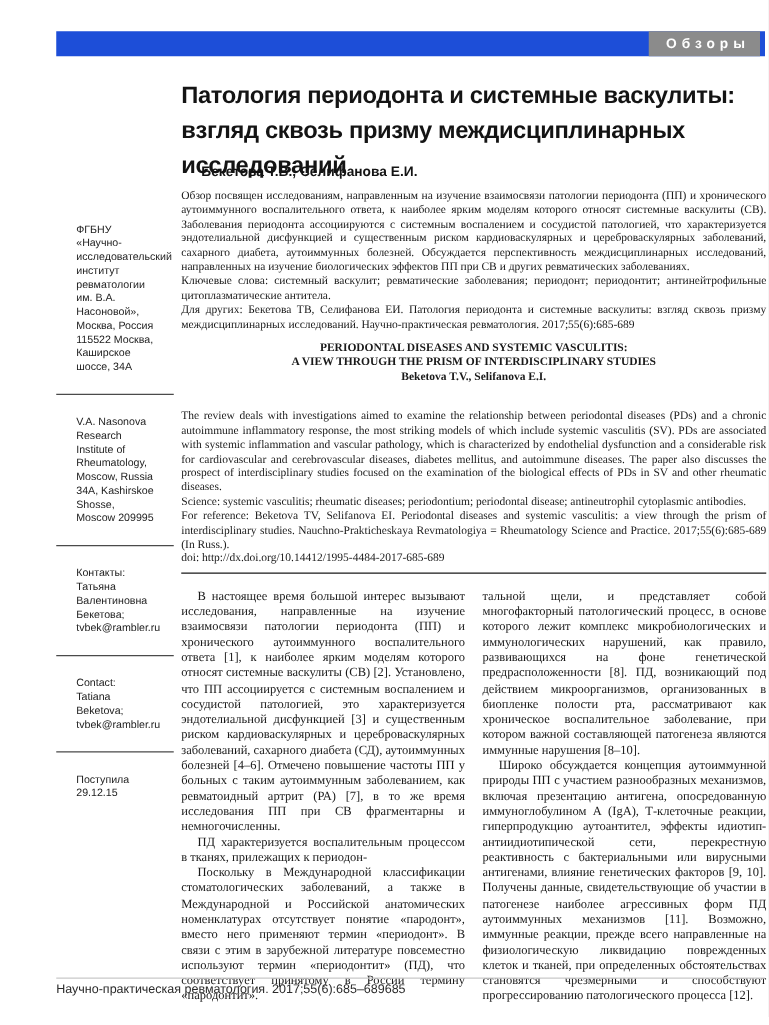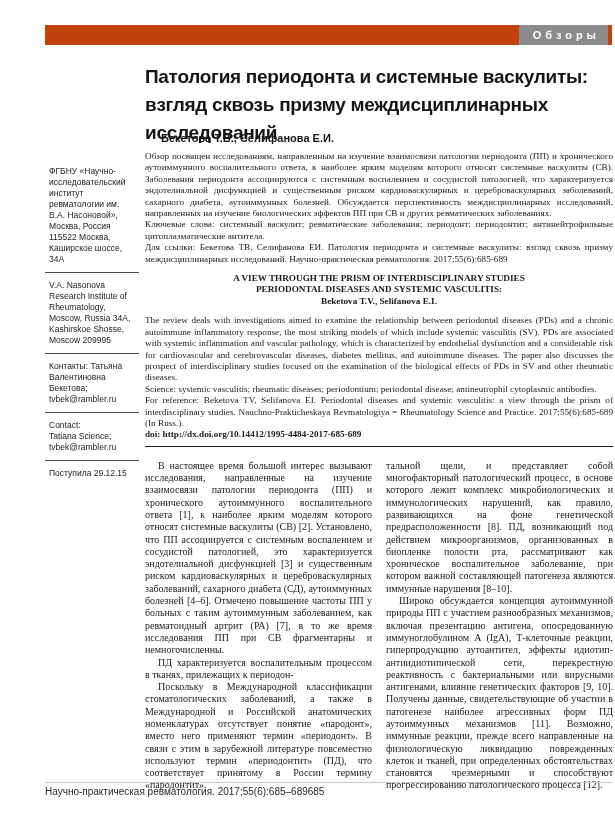--- a/index.html
+++ b/index.html
@@ -7,21 +7,21 @@
     position:relative;
     width:615px;height:820px;
     background:#ffffff;
     font-family:"Liberation Sans",sans-serif;
     color:#1c1c1c;
     overflow:hidden;
   }
   
   .tagbar{
     position:absolute;left:45px;top:25px;width:567px;height:20px;
-    background:#c2410c;
+    background:#1d4ed8;
     display:flex;justify-content:flex-end;align-items:stretch;
   }
   .tagbar .tag-label{
     background:#8b8b8b;
     color:#ffffff;
     font-weight:bold;
     font-size:11px;
     letter-spacing:4px;
     line-height:20px;
     padding:0 8px 0 14px;
@@ -35,41 +35,41 @@
   }
   .authors{
     position:absolute;left:145px;top:132px;
     font-weight:bold;font-size:11px;color:#141414;margin-left:16px;
   }
   
   .sidebar{
     position:absolute;left:45px;top:162px;width:94px;
     font-size:8.5px;line-height:11px;color:#222;
   }
-  .sidebar .block{margin:4px;}
+  .sidebar .block{margin:16px;}
   .sidebar hr{
     border:none;border-top:1px solid #4a4a4a;
     margin:7px 0;
   }
   .sidebar b{font-weight:normal;}
   
   .content{
     position:absolute;left:145px;top:151px;width:468px;
     font-family:"Liberation Serif","DejaVu Serif",serif;
     font-size:9.2px;line-height:11.4px;
     text-align:justify;color:#1a1a1a;
   }
   .content .para{margin:0;}
   .content b{font-weight:normal;}
   .en-head{
     text-align:center;font-weight:bold;
     margin-top:8px;
   }
-  .en-abstract{margin-top:8px;}
-  .doi-line{font-weight:bold;}
+  .en-abstract{margin-top:20px;}
+  .doi-line{font-weight:normal;}
   .main-rule{
     border:none;border-top:1.5px solid #1a1a1a;
     margin:5px 0 0 0;
   }
   .columns{
     display:flex;gap:14px;
     margin-top:13px;
     font-size:10px;line-height:12.3px;
   }
   .col{width:227px;}
@@ -103,40 +103,40 @@
     <hr>
     <div class="block">V.A. Nasonova Research Institute of Rheumatology, Moscow, Russia 34A, Kashirskoe Shosse, Moscow 209995</div>
     <hr>
     <div class="block">
       <b>Контакты:</b><span> Татьяна Валентиновна Бекетова;</span><br>
       <b>tvbek@rambler.ru</b>
     </div>
     <hr>
     <div class="block">
       <b>Contact:</b><br>
-      <span>Tatiana Science;</span><br>
+      <span>Tatiana Beketova;</span><br>
       <b>tvbek@rambler.ru</b>
     </div>
     <hr>
     <div class="block">Поступила 29.12.15</div>
   </aside>
 
   <main class="content">
 
     <div class="para">Обзор посвящен исследованиям, направленным на изучение взаимосвязи патологии периодонта (ПП) и хронического аутоиммунного воспалительного ответа, к наиболее ярким моделям которого относят системные васкулиты (СВ). Заболевания периодонта ассоциируются с системным воспалением и сосудистой патологией, что характеризуется эндотелиальной дисфункцией и существенным риском кардиоваскулярных и цереброваскулярных заболеваний, сахарного диабета, аутоиммунных болезней. Обсуждается перспективность междисциплинарных исследований, направленных на изучение биологических эффектов ПП при СВ и других ревматических заболеваниях.</div>
     <div class="para">
       <b>Ключевые слова:</b><span> системный васкулит; ревматические заболевания; периодонт; периодонтит; антинейтрофильные цитоплазматические антитела.</span>
     </div>
     <div class="para">
-      <b>Для ссылки:</b><span> Бекетова ТВ, Селифанова ЕИ. Патология периодонта и системные васкулиты: взгляд сквозь призму междисциплинарных исследований. Научно-практическая ревматология. 2017;55(6):685-689</span>
+      <b>Для других:</b><span> Бекетова ТВ, Селифанова ЕИ. Патология периодонта и системные васкулиты: взгляд сквозь призму междисциплинарных исследований. Научно-практическая ревматология. 2017;55(6):685-689</span>
     </div>
 
     <div class="en-head">
+      <div>PERIODONTAL DISEASES AND SYSTEMIC VASCULITIS:</div>
       <div>A VIEW THROUGH THE PRISM OF INTERDISCIPLINARY STUDIES</div>
-      <div>PERIODONTAL DISEASES AND SYSTEMIC VASCULITIS:</div>
       <div>Beketova T.V., Selifanova E.I.</div>
     </div>
 
     <div class="en-abstract">
       <div class="para">The review deals with investigations aimed to examine the relationship between periodontal diseases (PDs) and a chronic autoimmune inflammatory response, the most striking models of which include systemic vasculitis (SV). PDs are associated with systemic inflammation and vascular pathology, which is characterized by endothelial dysfunction and a considerable risk for cardiovascular and cerebrovascular diseases, diabetes mellitus, and autoimmune diseases. The paper also discusses the prospect of interdisciplinary studies focused on the examination of the biological effects of PDs in SV and other rheumatic diseases.</div>
       <div class="para">
         <b>Science:</b><span> systemic vasculitis; rheumatic diseases; periodontium; periodontal disease; antineutrophil cytoplasmic antibodies.</span>
       </div>
       <div class="para">
         <b>For reference:</b><span> Beketova TV, Selifanova EI. Periodontal diseases and systemic vasculitis: a view through the prism of interdisciplinary studies. Nauchno-Prakticheskaya Revmatologiya = Rheumatology Science and Practice. 2017;55(6):685-689 (In Russ.).</span>

